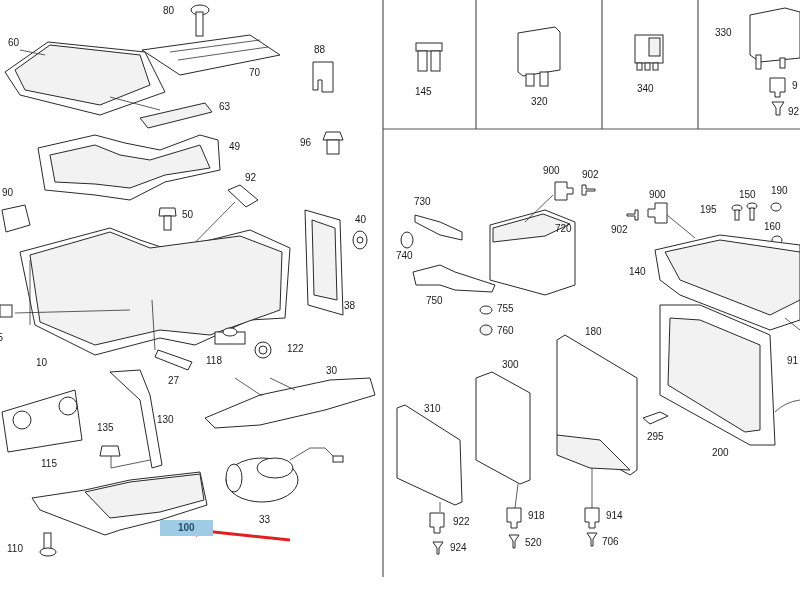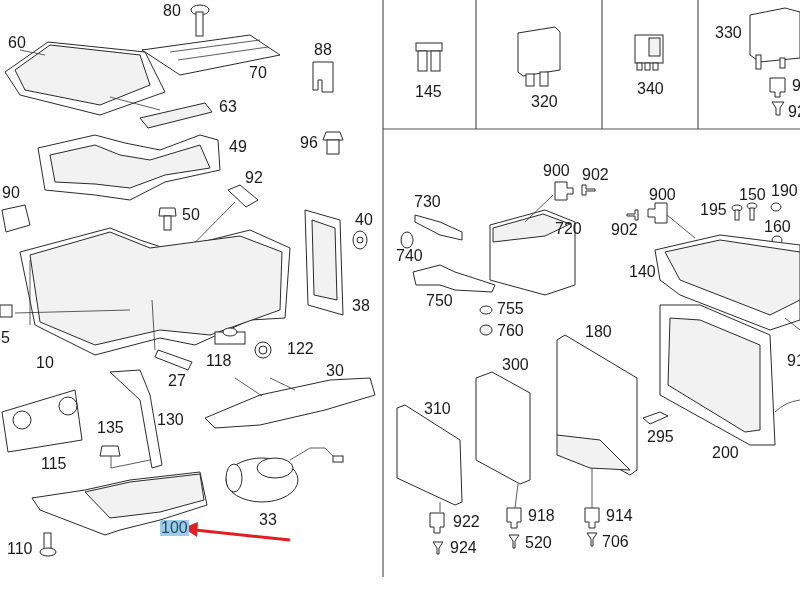--- a/index.html
+++ b/index.html
@@ -1,20 +1,20 @@
 <!DOCTYPE html>
 <html><head>
   <meta charset="utf-8">
   <style>
     html, body { margin: 0; padding: 0; background: #ffffff; }
     body { width: 800px; height: 598px; position: relative; overflow: hidden;
            font-family: "Liberation Sans", sans-serif; color: #1a1a1a; }
     #canvas { position: absolute; left: 0; top: 0; width: 800px; height: 598px; }
-    .lbl { position: absolute; font-size: 16px; line-height: 16px; white-space: nowrap; color: #1a1a1a; }
-    .lbl.hl { background: #9fcbe4; color: #1f4e6e; padding: 0 1px; }
+    .lbl { position: absolute; font-size: 10px; line-height: 16px; white-space: nowrap; color: #1a1a1a; }
+    .lbl.hl { background: #9fcbe4; color: #1f4e6e; padding: 0 18px; font-weight: bold; }
     svg { position: absolute; left: 0; top: 0; }
     .part { fill: #ffffff; stroke: #2a2a2a; stroke-width: 1; }
     .part2 { fill: #f2f2f2; stroke: #2a2a2a; stroke-width: 1; }
     .lead { fill: none; stroke: #333; stroke-width: 0.8; }
     .frame { stroke: #555; stroke-width: 1.2; fill: none; }
   </style>
 </head>
 <body>
 
 <div id="canvas">
@@ -276,21 +276,21 @@
   <span class="lbl" style="left:8px;top:35px">60</span>
   <span class="lbl" style="left:314px;top:42px">88</span>
   <span class="lbl" style="left:249px;top:65px">70</span>
   <span class="lbl" style="left:219px;top:99px">63</span>
   <span class="lbl" style="left:300px;top:135px">96</span>
   <span class="lbl" style="left:229px;top:139px">49</span>
   <span class="lbl" style="left:2px;top:185px">90</span>
   <span class="lbl" style="left:245px;top:170px">92</span>
   <span class="lbl" style="left:182px;top:207px">50</span>
   <span class="lbl" style="left:355px;top:212px">40</span>
-  <span class="lbl" style="left:352px;top:298px">38</span>
+  <span class="lbl" style="left:344px;top:298px">38</span>
   <span class="lbl" style="left:-8px;top:330px">55</span>
   <span class="lbl" style="left:36px;top:355px">10</span>
   <span class="lbl" style="left:206px;top:353px">118</span>
   <span class="lbl" style="left:287px;top:341px">122</span>
   <span class="lbl" style="left:168px;top:373px">27</span>
   <span class="lbl" style="left:326px;top:363px">30</span>
   <span class="lbl" style="left:97px;top:420px">135</span>
   <span class="lbl" style="left:157px;top:412px">130</span>
   <span class="lbl" style="left:41px;top:456px">115</span>
   <span class="lbl hl" style="left:160px;top:520px">100</span>

